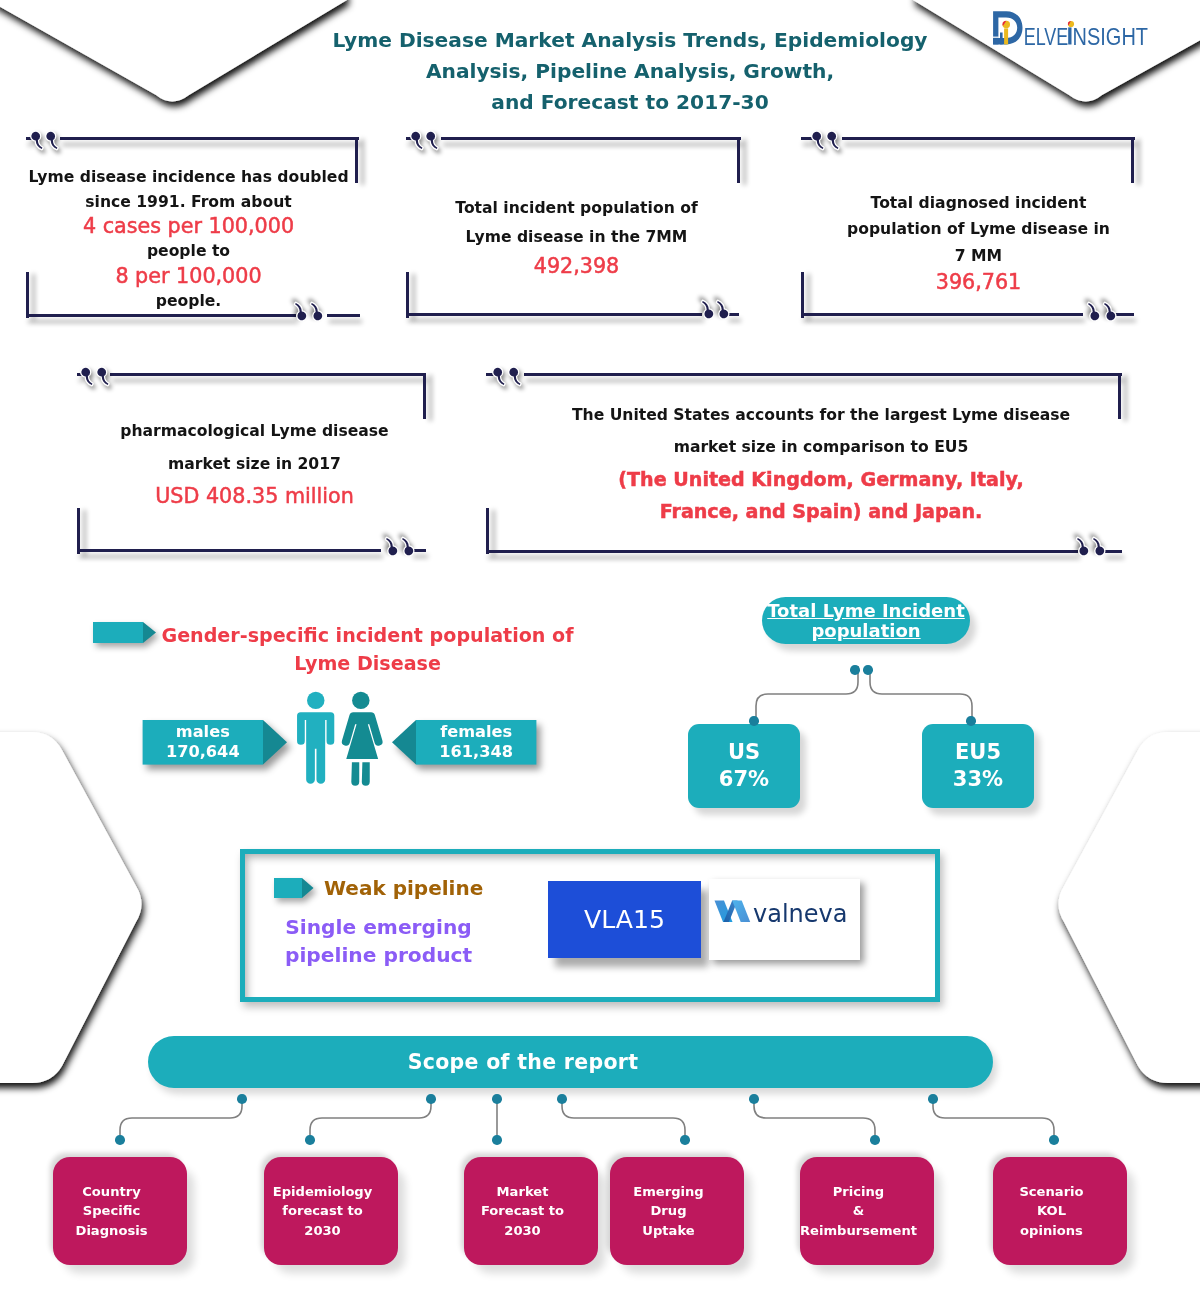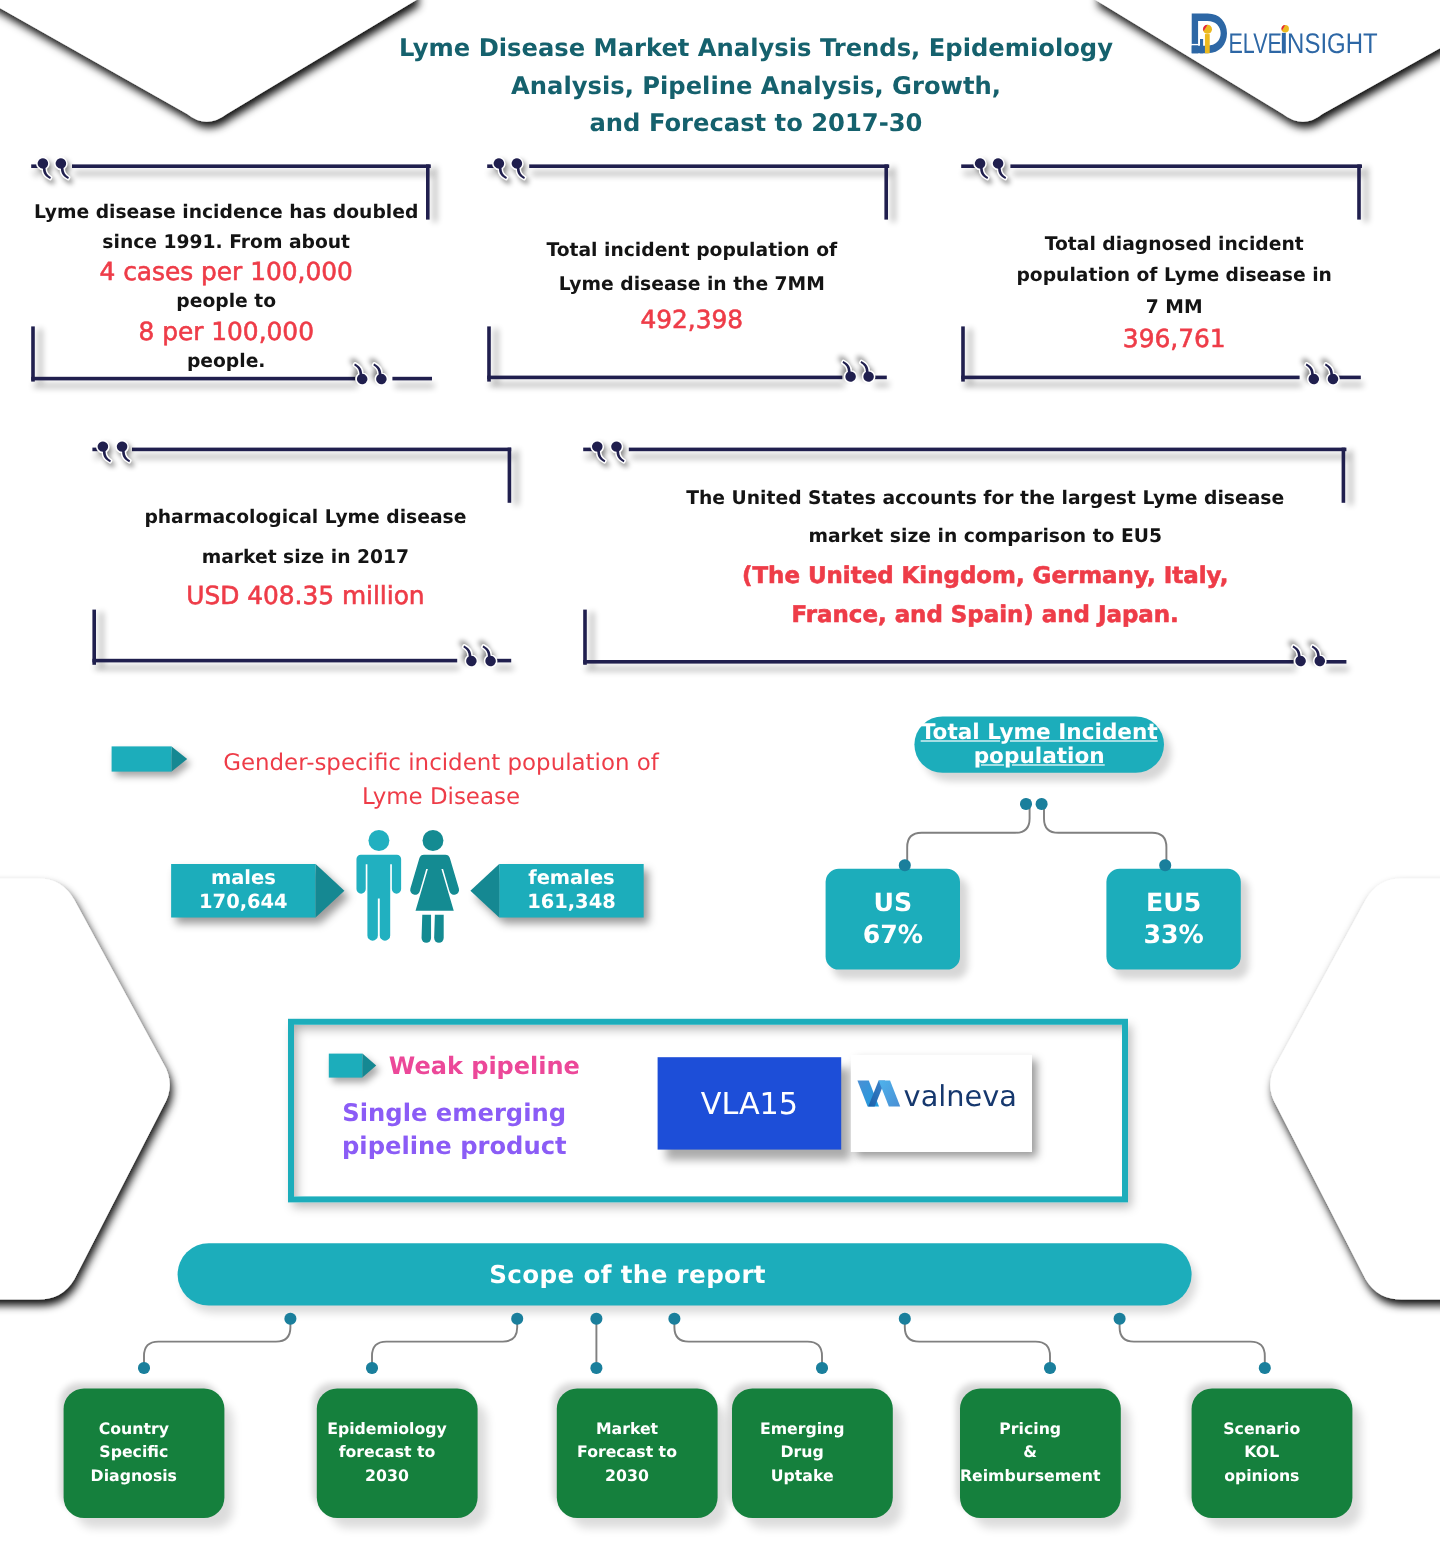--- a/index.html
+++ b/index.html
@@ -21,52 +21,52 @@
   .qm{position:absolute;z-index:6;overflow:visible;
       filter:drop-shadow(2px 3px 2.2px rgba(0,0,0,.45));}
   .qtext{position:absolute;text-align:center;font-weight:bold;color:#141414;}
   .qtext div{font-size:15.6px;line-height:inherit;white-space:nowrap;}
   .qtext div.red{color:#ee3c48;font-size:20.7px;font-weight:normal;
       -webkit-text-stroke:0.5px #ee3c48;}
   .qtext div.red.bold{font-weight:bold;font-size:19.1px;}
 
   
   #gender-heading{position:absolute;left:161px;top:622px;width:413px;text-align:center;
-     color:#ee3c48;font-weight:normal;font-size:19.1px;line-height:28px;z-index:5;}
+     color:#ee3c48;font-weight:bold;font-size:19.1px;line-height:28px;z-index:5;}
   #gender-heading div{white-space:nowrap;}
   .arrowbadge{position:absolute;z-index:5;}
   .arrowbadge .lbl{position:absolute;inset:0;display:flex;flex-direction:column;
      align-items:center;justify-content:center;color:#fff;font-weight:bold;font-size:16.2px;line-height:20px;}
 
   
   .node{position:absolute;background:#1cadbb;color:#fff;display:flex;flex-direction:column;
      align-items:center;justify-content:center;text-align:center;font-weight:bold;z-index:5;
      box-shadow:6px 7px 6px rgba(0,0,0,.16);}
   .node span{display:block;}
   .dot{position:absolute;width:9.6px;height:9.6px;border-radius:50%;background:#1a7f9c;z-index:6;}
 
   
   #pipeline-panel{position:absolute;left:240px;top:849px;width:690px;height:143px;
      border:5.2px solid #1cadbb;background:#fff;z-index:5;
      box-shadow:3px 5px 8px rgba(0,0,0,.26), inset 5px 6px 9px -3px rgba(0,0,0,.33);}
-  #pipe-tag-text{position:absolute;left:324px;top:876px;font-size:20px;font-weight:bold;color:#ec4899;z-index:6;}
+  #pipe-tag-text{position:absolute;left:324px;top:876px;font-size:20px;font-weight:bold;color:#a16207;z-index:6;}
   #pipe-sub{position:absolute;left:285px;top:913px;width:187px;text-align:center;font-size:20.2px;
      font-weight:bold;color:#8b5cf6;line-height:28px;z-index:6;white-space:nowrap;}
   #vla-box{position:absolute;left:548px;top:881px;width:153px;height:77px;background:#1d4ed8;
      display:flex;align-items:center;justify-content:center;color:#fff;font-weight:normal;
      z-index:6;box-shadow:7px 9px 7px rgba(0,0,0,.33);font-size:25.2px;}
   #valneva-box{position:absolute;left:709px;top:879px;width:151px;height:81px;background:#fff;z-index:6;
      box-shadow:4px 4px 7px rgba(0,0,0,.4);}
 
   
   #scope-bar{position:absolute;left:148px;top:1036px;width:845px;height:52px;background:#1cadbb;
      border-radius:26px;display:flex;align-items:center;justify-content:center;color:#fff;
      font-weight:bold;font-size:20.5px;z-index:5;box-shadow:4px 6px 7px rgba(0,0,0,.15);
      padding-right:95px;box-sizing:border-box;letter-spacing:0.3px;}
-  .scope-card{position:absolute;width:134px;height:108px;border-radius:17px;background:#15803d;padding-right:17px;box-sizing:border-box;
+  .scope-card{position:absolute;width:134px;height:108px;border-radius:17px;background:#be185d;padding-right:17px;box-sizing:border-box;
      color:#fff;display:flex;flex-direction:column;align-items:center;justify-content:center;
      text-align:center;font-weight:bold;font-size:13.1px;line-height:19.5px;z-index:5;white-space:nowrap;
      box-shadow:9px 10px 8px -2px rgba(0,0,0,.14), -4px -5px 5px -1px rgba(0,0,0,.16);}
 </style>
 </head>
 <body>
 
 <svg class="abs" style="left:0;top:0;width:1200px;height:1300px;" viewBox="0 0 1200 1300">
   <defs>
     <filter id="hexsh" x="-20%" y="-20%" width="160%" height="160%">

